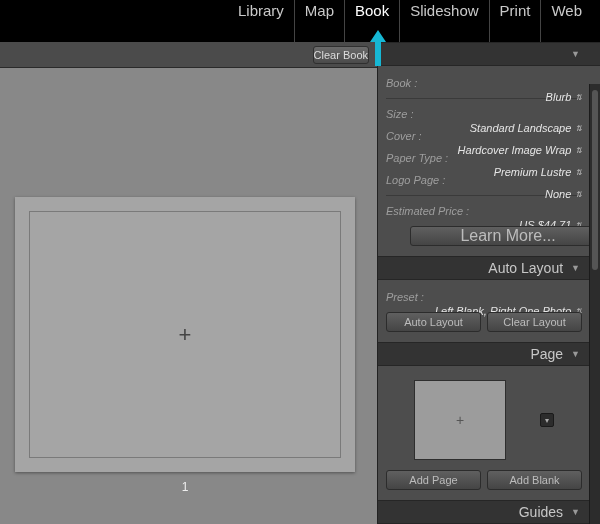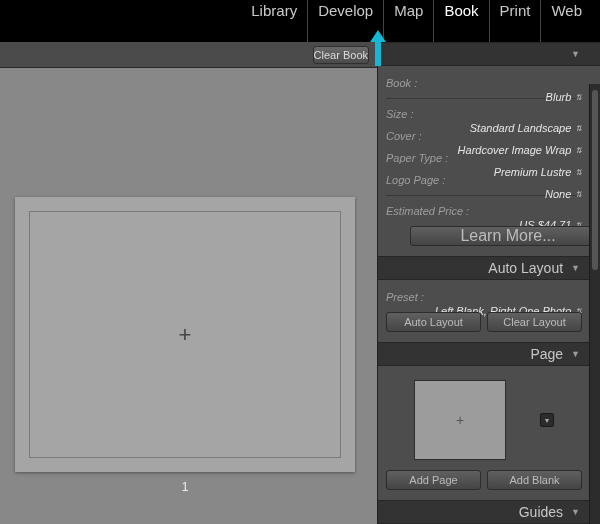--- a/index.html
+++ b/index.html
@@ -204,23 +204,23 @@
     align-items: center;
     justify-content: center;
     margin-left: 24px;
   }
 </style>
 </head>
 <body>
 
 <div class="module-bar">
   <div class="module-tab">Library</div>
-  <div class="module-tab">Develop</div>
   <div class="module-tab">Map</div>
   <div class="module-tab active">Book</div>
+  <div class="module-tab">Slideshow</div>
   <div class="module-tab">Print</div>
   <div class="module-tab">Web</div>
 </div>
 
 <svg class="arrow" width="20" height="40" viewBox="0 0 20 40">
   <path d="M10 2 L2 14 L7 14 L7 38 L13 38 L13 14 L18 14 Z" fill="#16b7d4"></path>
 </svg>
 
 <div class="workspace">
 

